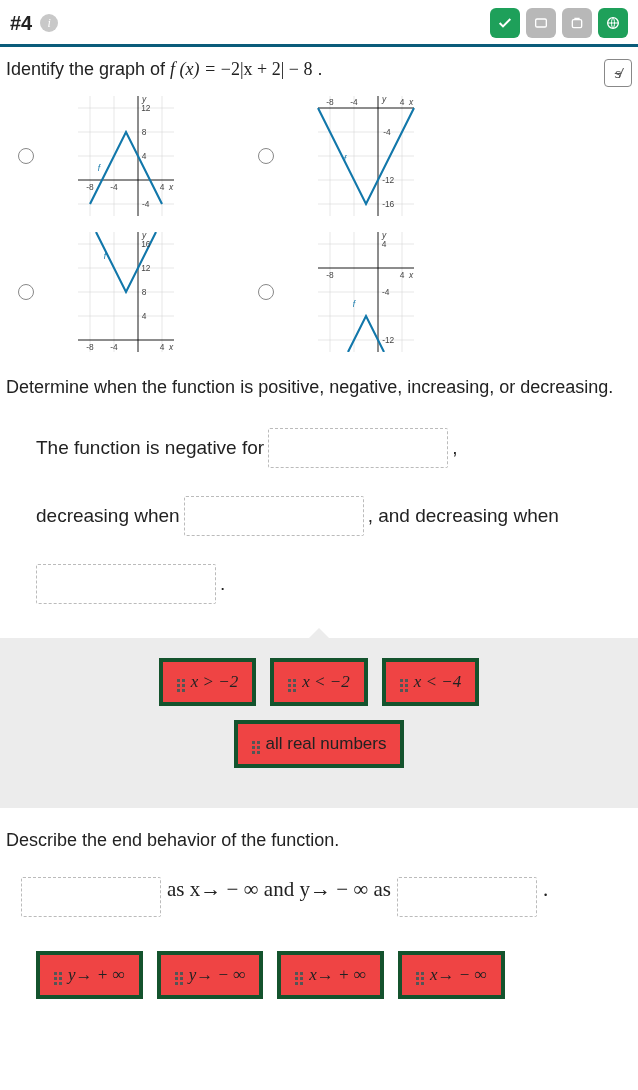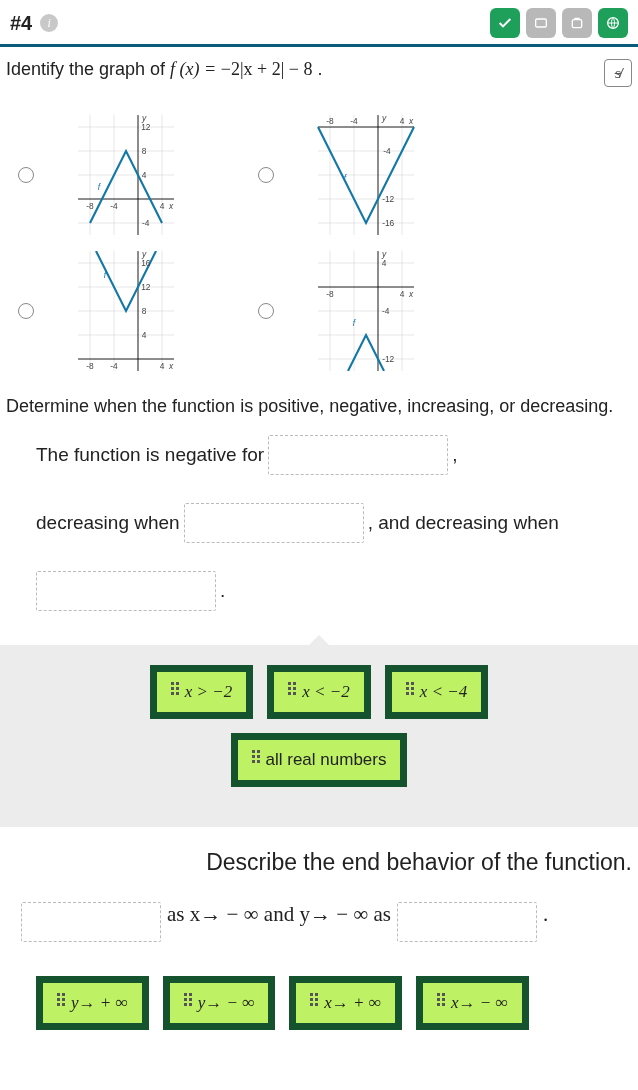--- a/index.html
+++ b/index.html
@@ -47,37 +47,37 @@
   }
   .green { background:#1ea05a; }
   .gray  { background:#b8b8b8; }
   .sq-btn svg { width:16px; height:16px; fill:#fff; stroke:#fff; }
   .outline-btn {
     width:28px; height:28px; border:1px solid #888; border-radius:4px;
     display:flex; align-items:center; justify-content:center;
     font-size:13px; color:#555; cursor:pointer;
   }
   .content { padding: 12px 6px 20px 6px; }
-  .prompt { font-size: 18px; margin-bottom: 23px; display:flex; justify-content:space-between; align-items:flex-start;}
+  .prompt { font-size: 18px; margin-bottom: 4px; display:flex; justify-content:space-between; align-items:flex-start;}
   .prompt .math-i { font-style: italic; font-family: 'Times New Roman', serif;}
   .graph-grid {
     display:grid;
     grid-template-columns: 40px 200px 40px 200px;
     grid-auto-rows: 130px;
     row-gap: 6px;
     align-items:center;
     margin-bottom: 18px;
   }
   .radio {
     width:16px; height:16px; border:1.5px solid #888; border-radius:50%;
     margin:auto;
     cursor:pointer;
   }
   .mini-graph { width: 160px; height: 120px; }
-  .sub-prompt { font-size: 18px; margin: 8px 0 10px 0; line-height:1.4;}
+  .sub-prompt { font-size: 18px; margin: 8px 0 22px 0; line-height:1.4;}
   .fill-area { padding: 6px 10px 6px 10px; }
   .sentence-row { display:flex; align-items:center; flex-wrap:wrap; gap:4px; font-size:19px; margin-bottom: 28px; margin-left: 20px;}
   .drop-slot {
     display:inline-block;
     min-width: 180px; height: 40px;
     border: 1.5px dashed #bbb;
     border-radius: 2px;
     vertical-align: middle;
   }
   .drop-slot.sm { min-width: 140px; }
@@ -91,36 +91,36 @@
     content:"";
     position:absolute;
     top:-10px; left:50%;
     transform:translateX(-50%);
     border-left:12px solid transparent;
     border-right:12px solid transparent;
     border-bottom:12px solid #ececec;
   }
   .bank-row { display:flex; justify-content:center; gap:14px; flex-wrap:wrap; margin-bottom:14px;}
   .tile {
-    background:#bef264;
-    border:7px solid #14532d;
+    background:#ef4444;
+    border:4px solid #14532d;
     padding: 10px 14px;
-    display:flex; align-items:flex-start; gap:6px;
+    display:flex; align-items:flex-end; gap:6px;
     font-size: 17px;
     font-family: 'Times New Roman', serif;
     cursor:grab;
   }
   .grip {
     display:inline-grid;
     grid-template-columns: repeat(2, 3px);
     grid-auto-rows: 3px;
     gap:2px;
   }
   .grip span { background:#555; width:3px; height:3px; }
-  .section-label { font-size:23px; margin: 22px 0 26px 0; text-align: right;}
+  .section-label { font-size:18px; margin: 22px 0 26px 0;}
   .endbeh-row { display:flex; gap:6px; font-size:21px; font-family:'Times New Roman',serif; margin-bottom:34px; flex-wrap:nowrap;margin-left:15px;}
   .math { font-family:'Times New Roman', serif; font-style:italic;}
   svg text { font-family: Arial; }
 </style>
 </head>
 <body>
 
 <div class="topbar">
   <div class="topbar-left">
     <span class="qnum">#4</span>

